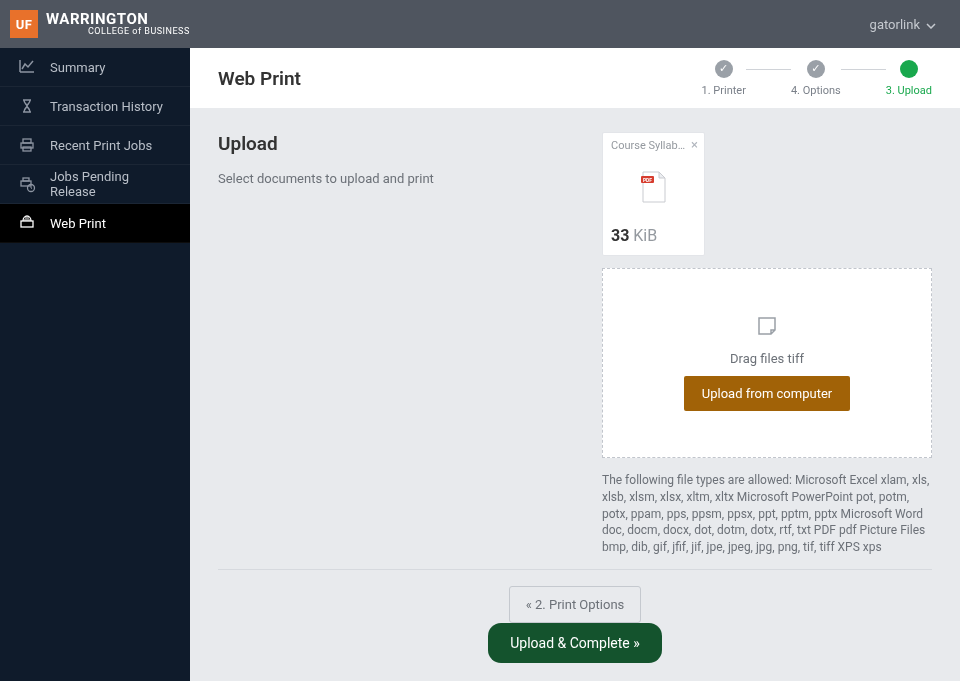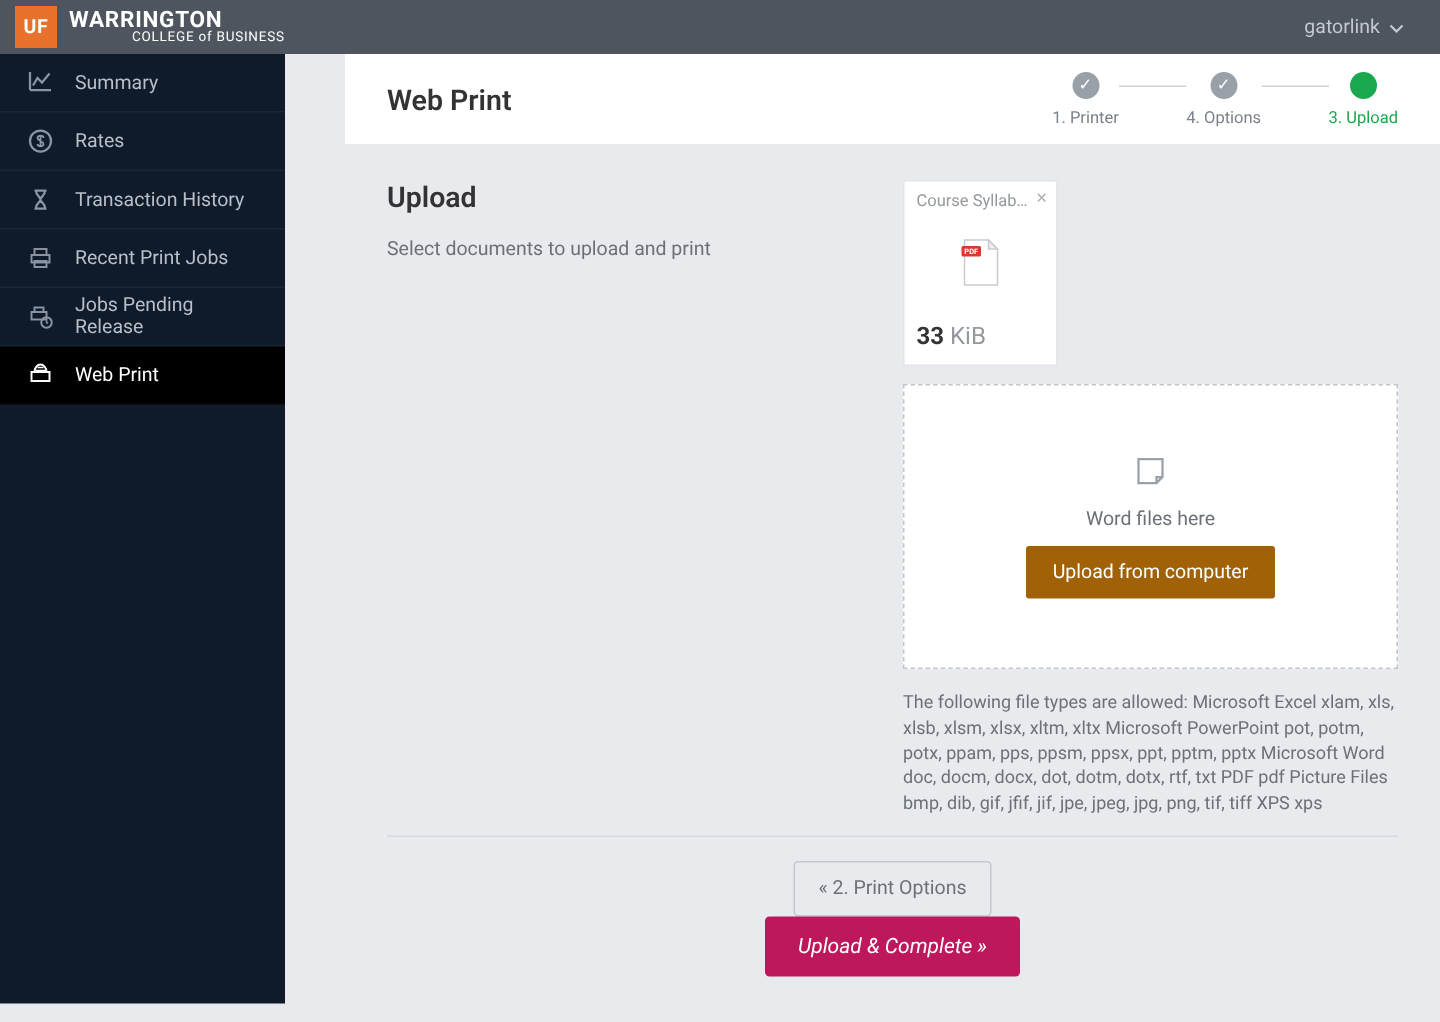--- a/index.html
+++ b/index.html
@@ -4,21 +4,21 @@
   <style>
     * { box-sizing: border-box; margin: 0; padding: 0; }
     body {
       font-family: -apple-system, BlinkMacSystemFont, "Segoe UI", Roboto, Helvetica, Arial, sans-serif;
       background: #e8eaed;
       width: 960px;
       height: 681px;
       overflow: hidden;
     }
     .top-bar {
-      height: 36px;
+      height: 48px;
       background: #4f555f;
       display: flex;
       align-items: center;
       justify-content: space-between;
       padding: 0 24px 0 10px;
     }
     .logo-wrap {
       display: flex;
       align-items: center;
       gap: 8px;
@@ -56,21 +56,20 @@
       color: #c5c9cf;
       font-size: 13px;
       cursor: pointer;
     }
     .chevron-down {
       color: #c5c9cf;
     }
     .layout {
       display: flex;
       height: calc(681px - 48px);
-      gap: 40px;
     }
     .sidebar {
       width: 190px;
       background: #0f1b2b;
     }
     .sidebar-item {
       display: flex;
       align-items: center;
       gap: 14px;
       padding: 0 18px;
@@ -232,26 +231,25 @@
       font-size: 13px;
       font-family: inherit;
     }
     .btn-green {
       background: #a16207;
       color: #fff;
       padding: 10px 18px;
       border-radius: 2px;
     }
     .btn-green-lg {
-      background: #be185d;
+      background: #14532d;
       color: #fff;
       padding: 12px 22px;
-      border-radius: 3px;
+      border-radius: 13px;
       font-size: 14px;
-      font-style: italic;
     }
     .btn-outline {
       background: transparent;
       border: 1px solid #c5c9cf;
       color: #6c7178;
       padding: 10px 16px;
       border-radius: 3px;
     }
     .allowed-text {
       font-size: 12px;
@@ -301,29 +299,20 @@
 <div class="layout">
 
   <div class="sidebar">
     <div class="sidebar-item">
       <span class="sidebar-icon">
         <svg width="18" height="18" viewBox="0 0 18 18">
             <path d="M2 14 L2 2 M2 14 L16 14 M4 11 L7 6 L10 9 L15 3" stroke="currentColor" stroke-width="1.5" fill="none"></path>
           </svg>
       </span>
       <span>Summary</span>
-    </div>
-    <div class="sidebar-item">
-      <span class="sidebar-icon">
-        <svg width="18" height="18" viewBox="0 0 18 18">
-            <circle cx="9" cy="9" r="7" stroke="currentColor" stroke-width="1.5" fill="none"></circle>
-            <path d="M9 5 L9 13 M11 7 C11 6 10 5.5 9 5.5 C8 5.5 7 6 7 7 C7 8 8 8.5 9 9 C10 9.5 11 10 11 11 C11 12 10 12.5 9 12.5 C8 12.5 7 12 7 11" stroke="currentColor" stroke-width="1.2" fill="none"></path>
-          </svg>
-      </span>
-      <span>Rates</span>
     </div>
     <div class="sidebar-item">
       <span class="sidebar-icon">
         <svg width="18" height="18" viewBox="0 0 18 18">
             <path d="M5 3 L13 3 M5 15 L13 15 M6 3 C6 7 9 7 9 9 C9 11 6 11 6 15 M12 3 C12 7 9 7 9 9 C9 11 12 11 12 15" stroke="currentColor" stroke-width="1.5" fill="none"></path>
           </svg>
       </span>
       <span>Transaction History</span>
     </div>
     <div class="sidebar-item">
@@ -403,21 +392,21 @@
               <b>33</b> <span class="unit">KiB</span>
             </div>
           </div>
 
           <div class="dropzone">
             <span>
               <svg width="22" height="22" viewBox="0 0 22 22">
                   <path d="M3 3 L19 3 L19 15 L15 19 L3 19 Z M15 19 L15 15 L19 15" stroke="#9aa0a7" stroke-width="1.5" fill="none"></path>
                 </svg>
             </span>
-            <div class="drag-text">Word files here</div>
+            <div class="drag-text">Drag files tiff</div>
             <button class="btn btn-green">Upload from computer</button>
           </div>
         </div>
       </div>
 
       <div class="clearfix">
         <div class="allowed-text">The following file types are allowed: Microsoft Excel xlam, xls, xlsb, xlsm, xlsx, xltm, xltx Microsoft PowerPoint pot, potm, potx, ppam, pps, ppsm, ppsx, ppt, pptm, pptx Microsoft Word doc, docm, docx, dot, dotm, dotx, rtf, txt PDF pdf Picture Files bmp, dib, gif, jfif, jif, jpe, jpeg, jpg, png, tif, tiff XPS xps</div>
       </div>
 
       <div class="footer-row">

